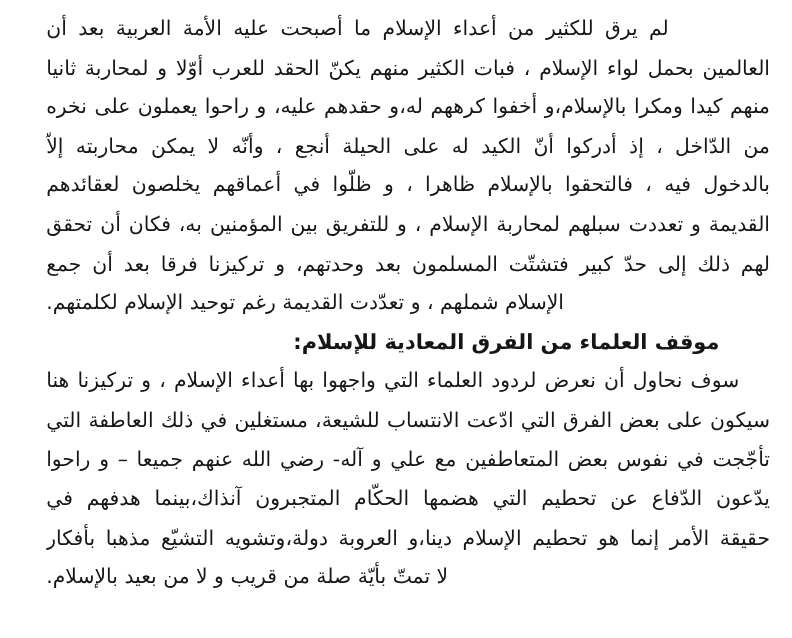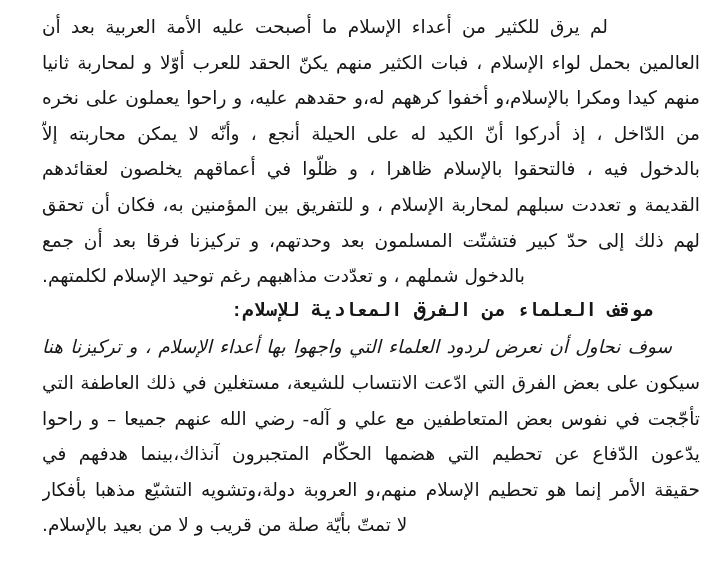--- a/index.html
+++ b/index.html
@@ -30,51 +30,50 @@
     text-align: justify;
     text-align-last: justify;
   }
   .lastline {
     
     text-align: left;
     text-align-last: left;
   }
   .indent-xl { padding-right: 92px; }
   .indent-md { padding-right: 46px; }
-  .indent-sm { padding-right: 28px; font-style: italic; }
+  .indent-sm { padding-right: 28px; }
   .heading {
     font-weight: bold;
     text-align: right;
     text-align-last: right;
     font-size: 19px;
     margin: 0;
-    font-family: Liberation Mono, monospace;
   }
   .para { margin: 0; padding: 0; }
 </style>
 </head>
 <body>
 
 <div class="page">
 
   <div class="para">
     <div class="line justify indent-xl">لم يرق للكثير من أعداء الإسلام ما أصبحت عليه الأمة العربية بعد أن شرّفها ربّ</div>
     <div class="line justify">العالمين بحمل لواء الإسلام ، فبات الكثير منهم يكنّ الحقد للعرب أوّلا و لمحاربة ثانيا</div>
     <div class="line justify">منهم كيدا ومكرا بالإسلام،و أخفوا كرههم له،و حقدهم عليه، و راحوا يعملون على نخره</div>
     <div class="line justify">من الدّاخل ، إذ أدركوا أنّ الكيد له على الحيلة أنجع ، وأنّه لا يمكن محاربته إلاّ</div>
     <div class="line justify">بالدخول فيه ، فالتحقوا بالإسلام ظاهرا ، و ظلّوا في أعماقهم يخلصون لعقائدهم</div>
     <div class="line justify">القديمة و تعددت سبلهم لمحاربة الإسلام ، و للتفريق بين المؤمنين به، فكان أن تحقق</div>
     <div class="line justify">لهم ذلك إلى حدّ كبير فتشتّت المسلمون بعد وحدتهم، و تركيزنا فرقا بعد أن جمع</div>
-    <div class="line lastline">بالدخول شملهم ، و تعدّدت مذاهبهم رغم توحيد الإسلام لكلمتهم.</div>
+    <div class="line lastline">الإسلام شملهم ، و تعدّدت القديمة رغم توحيد الإسلام لكلمتهم.</div>
   </div>
 
   <h2 class="line heading indent-md">موقف العلماء من الفرق المعادية للإسلام:</h2>
 
   <div class="para">
     <div class="line justify indent-sm">سوف نحاول أن نعرض لردود العلماء التي واجهوا بها أعداء الإسلام ، و تركيزنا هنا</div>
     <div class="line justify">سيكون على بعض الفرق التي ادّعت الانتساب للشيعة، مستغلين في ذلك العاطفة التي</div>
     <div class="line justify">تأجّجت في نفوس بعض المتعاطفين مع علي و آله- رضي الله عنهم جميعا – و راحوا</div>
     <div class="line justify">يدّعون الدّفاع عن تحطيم التي هضمها الحكّام المتجبرون آنذاك،بينما هدفهم في</div>
-    <div class="line justify">حقيقة الأمر إنما هو تحطيم الإسلام منهم،و العروبة دولة،وتشويه التشيّع مذهبا بأفكار</div>
+    <div class="line justify">حقيقة الأمر إنما هو تحطيم الإسلام دينا،و العروبة دولة،وتشويه التشيّع مذهبا بأفكار</div>
     <div class="line lastline">لا تمتّ بأيّة صلة من قريب و لا من بعيد بالإسلام.</div>
   </div>
 
 </div>
 
 </body></html>

